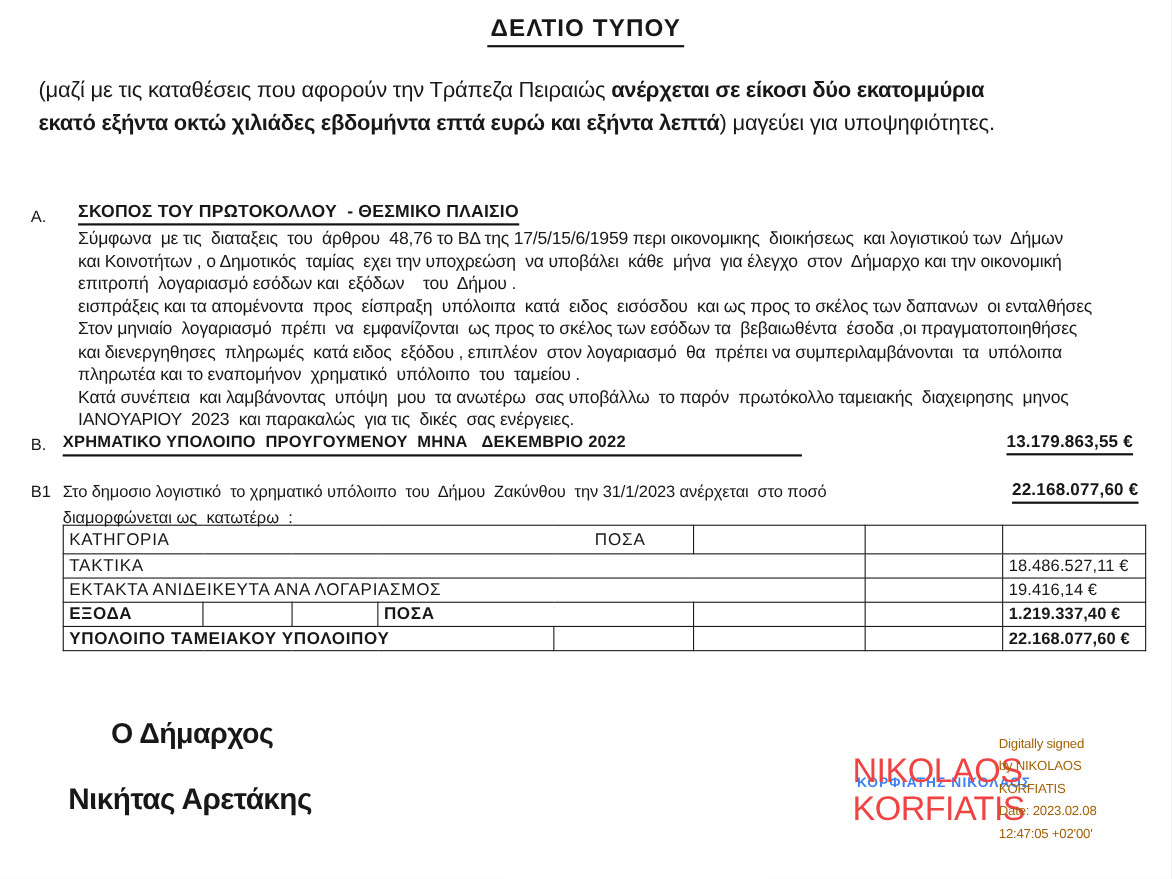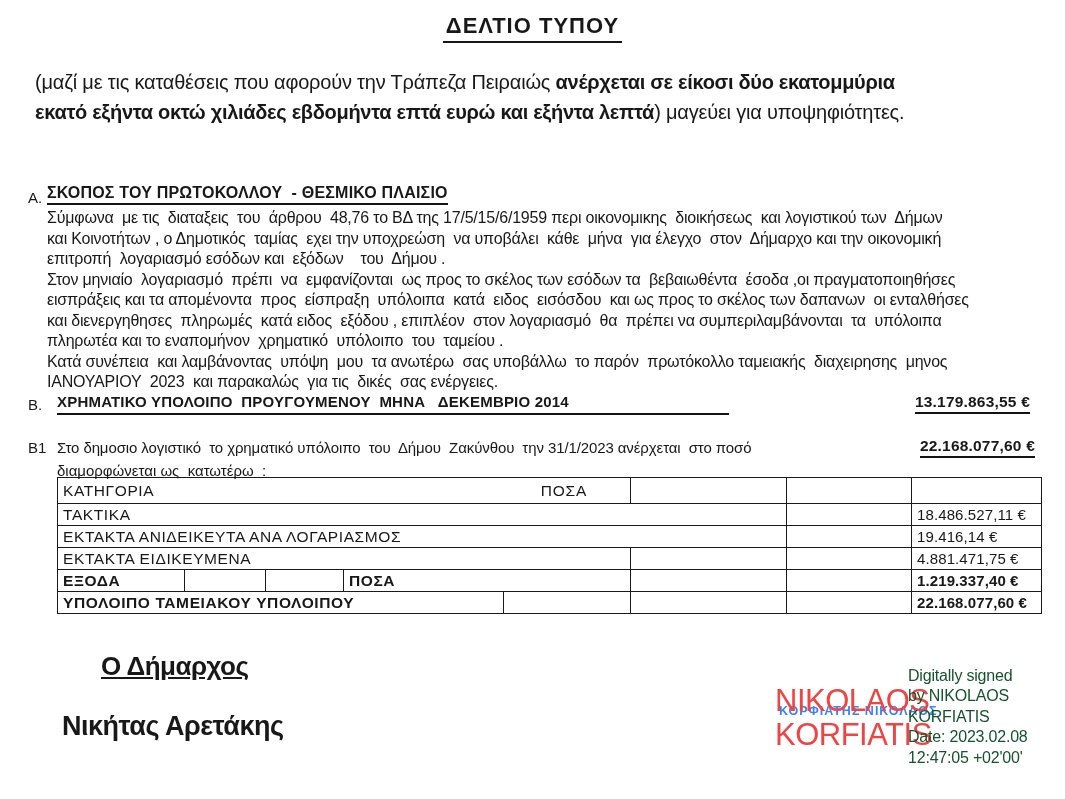--- a/index.html
+++ b/index.html
@@ -21,21 +21,21 @@
     border-bottom:2.5px solid #161616;padding:0 3px 2px 3px;
   }
 
   
   .intro{position:absolute;top:67px;left:35px;width:1005px;font-size:20px;line-height:30px;letter-spacing:-0.2px;}
   .intro .l1{padding-left:10px;}
   .intro b{letter-spacing:-0.3px;}
 
   
   .seca-label{position:absolute;top:189px;left:28px;font-size:15px;}
-  .seca{position:absolute;top:184px;left:47px;width:985px;}
+  .seca{position:absolute;top:184px;left:71px;width:985px;}
   .seca-heading{
     display:inline-block;font-size:16px;font-weight:700;letter-spacing:0.2px;
     border-bottom:2.2px solid #141414;padding-bottom:1px;
   }
   .seca-lines{margin-top:3px;font-size:16px;line-height:20.5px;letter-spacing:-0.2px;}
 
   
   .rowb{position:absolute;top:393px;left:28px;width:1014px;height:26px;}
   .rowb-label{position:absolute;left:0;top:3px;font-size:15px;}
   .rowb-heading{
@@ -70,27 +70,27 @@
     font-size:15.5px;letter-spacing:0.6px;vertical-align:middle;
     white-space:nowrap;overflow:hidden;
   }
   table.cash tr.hdr td{height:25px;}
   table.cash .hcell{display:flex;justify-content:space-between;align-items:center;}
   table.cash .hcell .posa{margin-right:38px;letter-spacing:0.8px;}
   table.cash td.amt{text-align:left;font-size:15px;letter-spacing:0.1px;}
   table.cash .b{font-weight:700;}
 
   
-  .sigl-title{position:absolute;top:651px;left:101px;font-size:26px;font-weight:600;letter-spacing:-0.5px;text-decoration:underline;}
+  .sigl-title{position:absolute;top:651px;left:101px;font-size:26px;font-weight:600;letter-spacing:-0.5px;}
   .sigl-name{position:absolute;top:711px;left:62px;font-size:27px;font-weight:700;letter-spacing:-0.5px;}
 
   .dept{position:absolute;top:639px;left:786px;font-size:12.5px;font-weight:700;line-height:18.5px;letter-spacing:0.4px;color:#1d1d1d;}
   .faint-name{position:absolute;top:704px;left:779px;font-size:12.5px;font-weight:700;color:#3b82f6;letter-spacing:1px;white-space:nowrap;z-index:1;}
   .bigname{position:absolute;top:684px;left:775px;font-size:31px;line-height:33.5px;font-weight:400;color:#ef4444;letter-spacing:-0.5px;z-index:2;}
-  .sig-details{position:absolute;top:666px;left:908px;font-size:16px;line-height:20.4px;color:#14532d;letter-spacing:-0.2px;z-index:3;}
+  .sig-details{position:absolute;top:666px;left:908px;font-size:12px;line-height:20.4px;color:#a16207;letter-spacing:-0.2px;z-index:3;}
 </style>
 </head>
 <body>
 
 <div class="page">
 
   <div class="title-wrap">
     <span class="title">ΔΕΛΤΙΟ ΤΥΠΟΥ</span>
   </div>
 
@@ -99,32 +99,32 @@
     <div><b>εκατό εξήντα οκτώ χιλιάδες εβδομήντα επτά ευρώ και εξήντα λεπτά</b><span>) μαγεύει για υποψηφιότητες.</span></div>
   </div>
 
   <div class="seca-label">Α.</div>
   <div class="seca">
     <div class="seca-heading pre">ΣΚΟΠΟΣ ΤΟΥ ΠΡΩΤΟΚΟΛΛΟΥ  - ΘΕΣΜΙΚΟ ΠΛΑΙΣΙΟ</div>
     <div class="seca-lines">
       <div class="pre">Σύμφωνα  με τις  διαταξεις  του  άρθρου  48,76 το ΒΔ της 17/5/15/6/1959 περι οικονομικης  διοικήσεως  και λογιστικού των  Δήμων</div>
       <div class="pre">και Κοινοτήτων , ο Δημοτικός  ταμίας  εχει την υποχρεώση  να υποβάλει  κάθε  μήνα  για έλεγχο  στον  Δήμαρχο και την οικονομική</div>
       <div class="pre">επιτροπή  λογαριασμό εσόδων και  εξόδων    του  Δήμου .</div>
+      <div class="pre">εισπράξεις και τα απομένοντα  προς  είσπραξη  υπόλοιπα  κατά  ειδος  εισόσδου  και ως προς το σκέλος των δαπανων  οι ενταλθήσες</div>
       <div class="pre">Στον μηνιαίο  λογαριασμό  πρέπι  να  εμφανίζονται  ως προς το σκέλος των εσόδων τα  βεβαιωθέντα  έσοδα ,οι πραγματοποιηθήσες</div>
-      <div class="pre">εισπράξεις και τα απομένοντα  προς  είσπραξη  υπόλοιπα  κατά  ειδος  εισόσδου  και ως προς το σκέλος των δαπανων  οι ενταλθήσες</div>
       <div class="pre">και διενεργηθησες  πληρωμές  κατά ειδος  εξόδου , επιπλέον  στον λογαριασμό  θα  πρέπει να συμπεριλαμβάνονται  τα  υπόλοιπα</div>
       <div class="pre">πληρωτέα και το εναπομήνον  χρηματικό  υπόλοιπο  του  ταμείου .</div>
       <div class="pre">Κατά συνέπεια  και λαμβάνοντας  υπόψη  μου  τα ανωτέρω  σας υποβάλλω  το παρόν  πρωτόκολλο ταμειακής  διαχειρησης  μηνος</div>
       <div class="pre">ΙΑΝΟΥΑΡΙΟΥ  2023  και παρακαλώς  για τις  δικές  σας ενέργειες.</div>
     </div>
   </div>
 
   <div class="rowb">
     <span class="rowb-label">Β.</span>
-    <span class="rowb-heading pre">ΧΡΗΜΑΤΙΚΟ ΥΠΟΛΟΙΠΟ  ΠΡΟΥΓΟΥΜΕΝΟΥ  ΜΗΝΑ   ΔΕΚΕΜΒΡΙΟ 2014</span>
+    <span class="rowb-heading pre">ΧΡΗΜΑΤΙΚΟ ΥΠΟΛΟΙΠΟ  ΠΡΟΥΓΟΥΜΕΝΟΥ  ΜΗΝΑ   ΔΕΚΕΜΒΡΙΟ 2022</span>
     <span class="rowb-amount">13.179.863,55 €</span>
   </div>
 
   <div class="rowb1">
     <span class="b1-label">Β1</span>
     <span class="b1-text pre">Στο δημοσιο λογιστικό  το χρηματικό υπόλοιπο  του  Δήμου  Ζακύνθου  την 31/1/2023 ανέρχεται  στο ποσό</span>
     <span class="b1-amount">22.168.077,60 €</span>
     <span class="b1-text2 pre">διαμορφώνεται ως  κατωτέρω  :</span>
   </div>
 
@@ -155,26 +155,20 @@
       <td colspan="6">ΤΑΚΤΙΚΑ</td>
       <td></td>
       <td class="amt">18.486.527,11 €</td>
     </tr>
     <tr>
       <td colspan="6" class="pre">ΕΚΤΑΚΤΑ ΑΝΙΔΕΙΚΕΥΤΑ  ΑΝΑ ΛΟΓΑΡΙΑΣΜΟΣ</td>
       <td></td>
       <td class="amt">19.416,14 €</td>
     </tr>
     <tr>
-      <td colspan="5">ΕΚΤΑΚΤΑ ΕΙΔΙΚΕΥΜΕΝΑ</td>
-      <td></td>
-      <td></td>
-      <td class="amt">4.881.471,75 €</td>
-    </tr>
-    <tr>
       <td class="b">ΕΞΟΔΑ</td>
       <td></td>
       <td></td>
       <td colspan="2" class="b">ΠΟΣΑ</td>
       <td></td>
       <td></td>
       <td class="amt b">1.219.337,40 €</td>
     </tr>
     <tr>
       <td colspan="4" class="b">ΥΠΟΛΟΙΠΟ ΤΑΜΕΙΑΚΟΥ ΥΠΟΛΟΙΠΟΥ</td>

